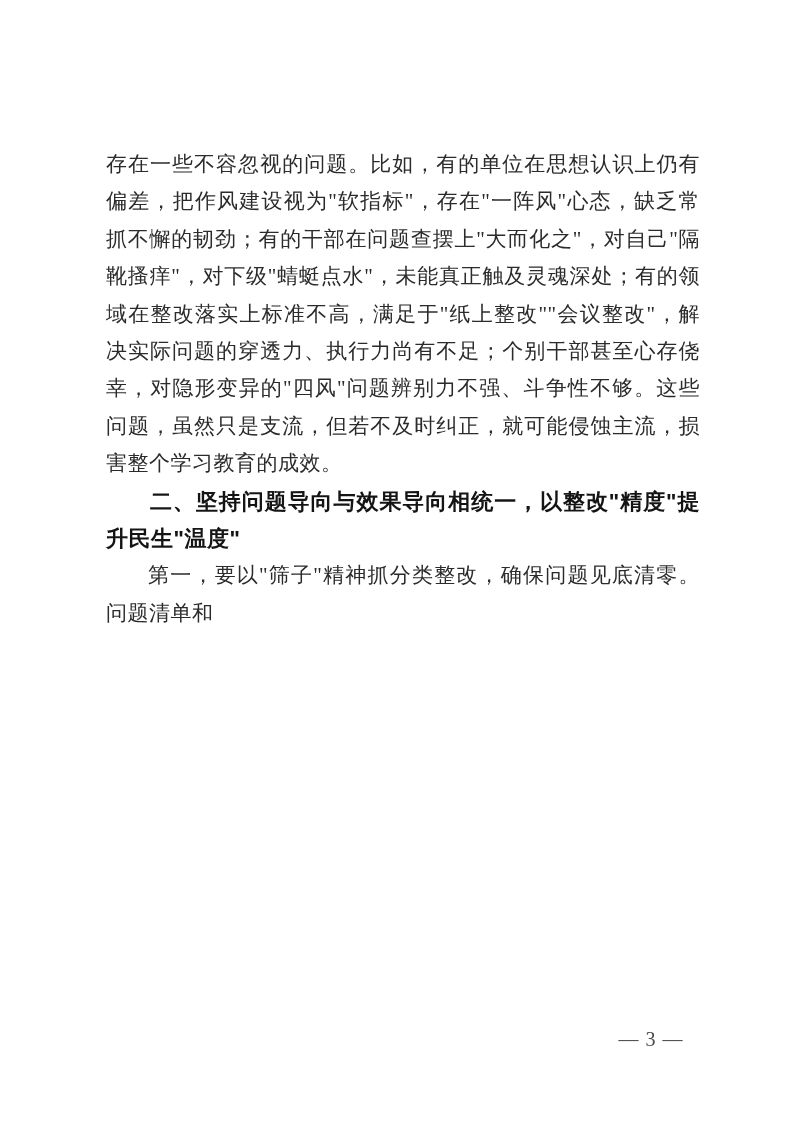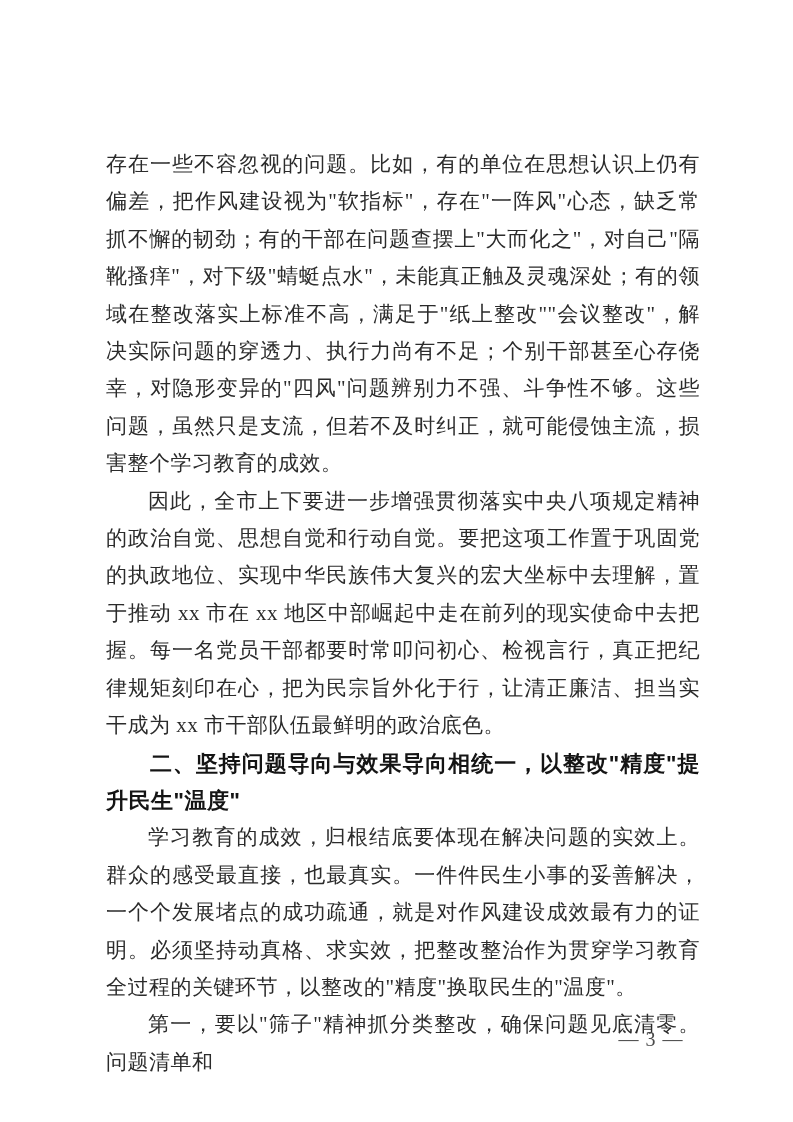--- a/index.html
+++ b/index.html
@@ -55,19 +55,17 @@
     font-family: "Liberation Serif", serif;
     letter-spacing: 1px;
   }
 </style>
 </head>
 <body>
 
 <div class="page">
   <div class="doc-body">
     <p class="para">存在一些不容忽视的问题。比如，有的单位在思想认识上仍有偏差，把作风建设视为"软指标"，存在"一阵风"心态，缺乏常抓不懈的韧劲；有的干部在问题查摆上"大而化之"，对自己"隔靴搔痒"，对下级"蜻蜓点水"，未能真正触及灵魂深处；有的领域在整改落实上标准不高，满足于"纸上整改""会议整改"，解决实际问题的穿透力、执行力尚有不足；个别干部甚至心存侥幸，对隐形变异的"四风"问题辨别力不强、斗争性不够。这些问题，虽然只是支流，但若不及时纠正，就可能侵蚀主流，损害整个学习教育的成效。</p>
-    <p class="para indented">因此，全市上下要进一步增强贯彻落实中央八项规定精神的政治自觉、思想自觉和行动自觉。要把这项工作置于巩固党的执政地位、实现中华民族伟大复兴的宏大坐标中去理解，置于推动 xx 市在 xx 地区中部崛起中走在前列的现实使命中去把握。每一名党员干部都要时常叩问初心、检视言行，真正把纪律规矩刻印在心，把为民宗旨外化于行，让清正廉洁、担当实干成为 xx 市干部队伍最鲜明的政治底色。</p>
     <h2 class="heading">二、坚持问题导向与效果导向相统一，以整改"精度"提升民生"温度"</h2>
-    <p class="para indented">学习教育的成效，归根结底要体现在解决问题的实效上。群众的感受最直接，也最真实。一件件民生小事的妥善解决，一个个发展堵点的成功疏通，就是对作风建设成效最有力的证明。必须坚持动真格、求实效，把整改整治作为贯穿学习教育全过程的关键环节，以整改的"精度"换取民生的"温度"。</p>
     <p class="para indented">第一，要以"筛子"精神抓分类整改，确保问题见底清零。问题清单和</p>
   </div>
   <div class="page-number">— 3 —</div>
 </div>
 
 </body></html>

